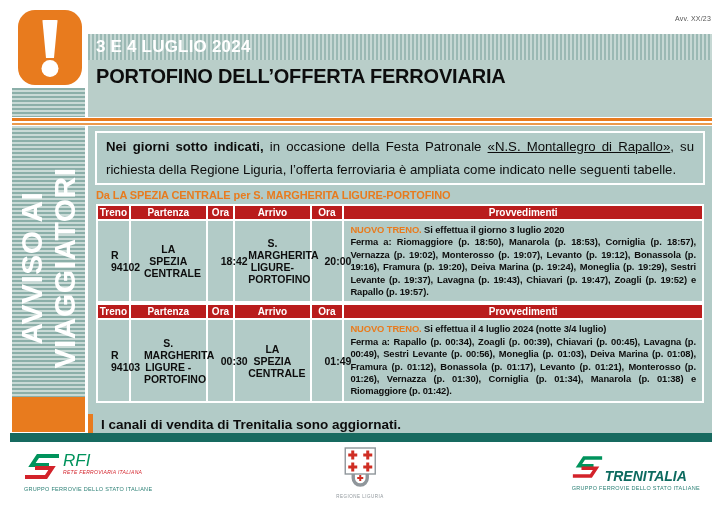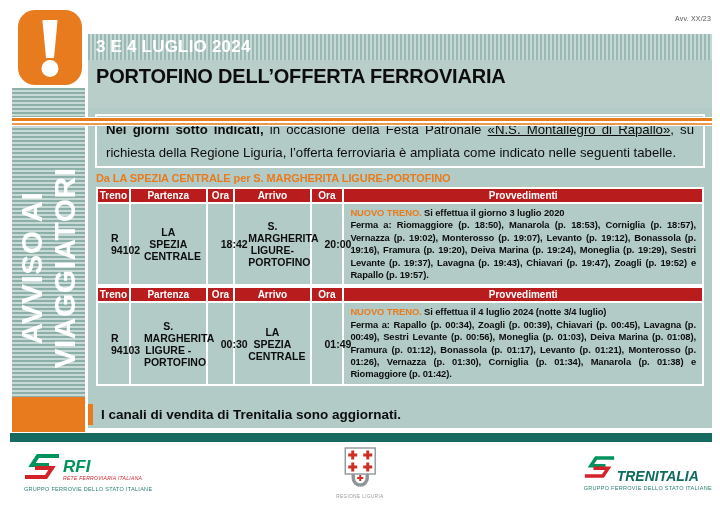--- a/index.html
+++ b/index.html
@@ -26,48 +26,48 @@
     background:linear-gradient(180deg,#fff 0 1px,#e87b1e 1px 4px,#fff 4px 6px,#eb9a4c 6px 8px,#fff 8px 9px);z-index:5}
 
   
   .sidebar{position:absolute;left:12px;top:88px;width:73px;height:344px;
     background:repeating-linear-gradient(180deg,#8bafa9 0 2px,#c9dad6 2px 4px)}
   .sidebar-text{position:absolute;left:36px;top:180px;transform:translate(-50%,-50%) rotate(-90deg);
     width:max-content;text-align:center;color:#fff;font-weight:bold;font-size:30px;line-height:33px;letter-spacing:.5px;white-space:nowrap}
   .sidebar-orange{position:absolute;left:0;bottom:0;width:100%;height:35px;background:#e87b1e}
 
   
-  .content{position:absolute;left:88px;top:108px;width:624px;height:320px;background:#b2cbc7}
+  .content{position:absolute;left:88px;top:125px;width:624px;height:320px;background:#b2cbc7}
   .intro{margin:6px 7px 0;border:2px solid #fff;padding:2px 9px;font-size:13.2px;line-height:23px;
     text-align:justify;color:#0d0d0d}
   .intro .lead{font-weight:bold}
   .intro .uline{text-decoration:underline}
   .caption{color:#e87b1e;font-weight:bold;font-size:11px;line-height:12px;margin:4px 8px 3px;letter-spacing:-.1px}
   table{width:608px;margin:0 8px;border-collapse:separate;border-spacing:2px;background:#fff;table-layout:fixed}
   th{background:#b91c1c;color:#fff;font-size:10px;font-weight:bold;text-align:center;padding:1px 0;line-height:11px}
   td{background:#b2cbc7;font-weight:bold;font-size:10.5px;text-align:center;vertical-align:middle;
     line-height:12px;color:#0d0d0d;padding:1px 13px}
   td.prov{text-align:justify;padding:3px 6px;line-height:12.4px;font-size:9.4px;letter-spacing:-.1px}
   .nt{color:#e87b1e}
   .ferma{}
-  .note{position:absolute;left:0;bottom:3px;border-left:5px solid #e87b1e;padding:3px 0 3px 8px;
+  .note{position:absolute;left:0;bottom:3px;border-left:5px solid #e87b1e;padding:3px 0 10px 8px;
     font-weight:bold;font-size:13.5px;color:#0d0d0d}
 
   .bottom-bar{position:absolute;left:10px;top:433px;width:702px;height:9px;background:#176a60}
 
   
   .logos{position:absolute;left:0;top:442px;width:720px;height:67px;background:#fff}
   .logo-rfi{position:absolute;left:24px;top:11px}
   .fs-row{display:flex;align-items:flex-start}
-  .rfi-name{color:#00935c;font-weight:bold;font-style:italic;font-size:17px;line-height:15px;margin-top:6px}
+  .rfi-name{color:#00935c;font-weight:normal;font-style:italic;font-size:17px;line-height:15px;}
   .rfi-tag{color:#d3222a;font-style:italic;font-size:5px;letter-spacing:.3px;margin-top:1px}
   .fs-group{color:#2a7f74;font-size:5.5px;letter-spacing:.3px;margin-top:2px}
   .logo-regione{position:absolute;left:50%;top:5px;transform:translateX(-50%);text-align:center}
   .rl-label{color:#8f969b;font-size:4.5px;letter-spacing:.5px;margin-top:1px}
-  .logo-tren{position:absolute;right:8px;top:13px;text-align:center}
+  .logo-tren{position:absolute;right:20px;top:13px;text-align:center}
   .tren-row{display:flex;align-items:flex-end}
   .tren-name{color:#0d6a5f;font-weight:bold;font-style:italic;font-size:14px;line-height:13px;margin-left:2px}
 </style>
 </head>
 <body>
 
 <div class="page">
 
   <div class="exclaim">
     <div class="bar"></div>

